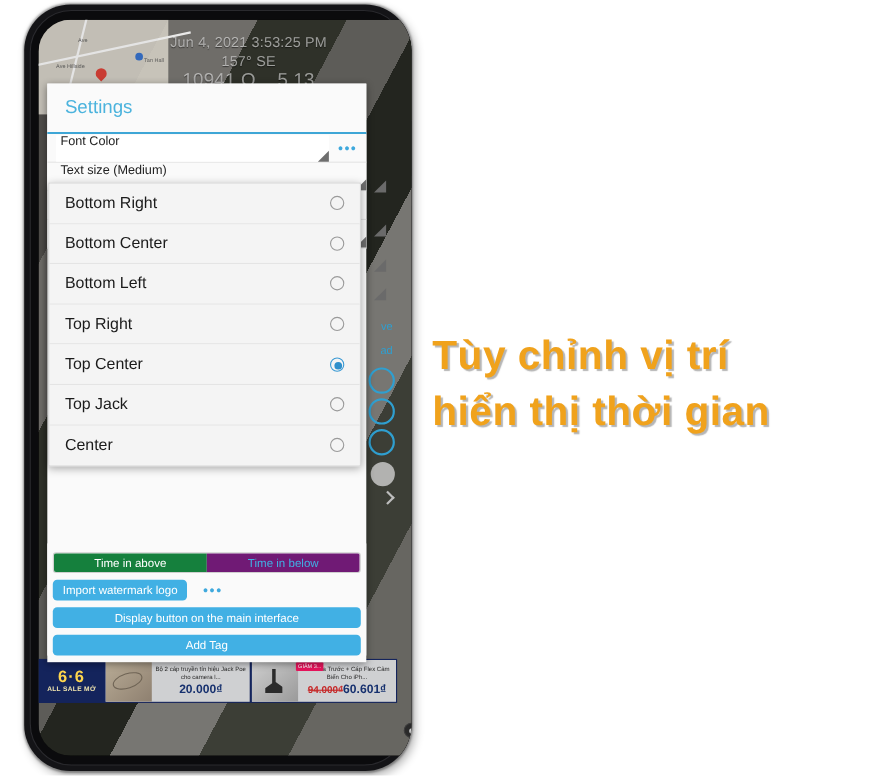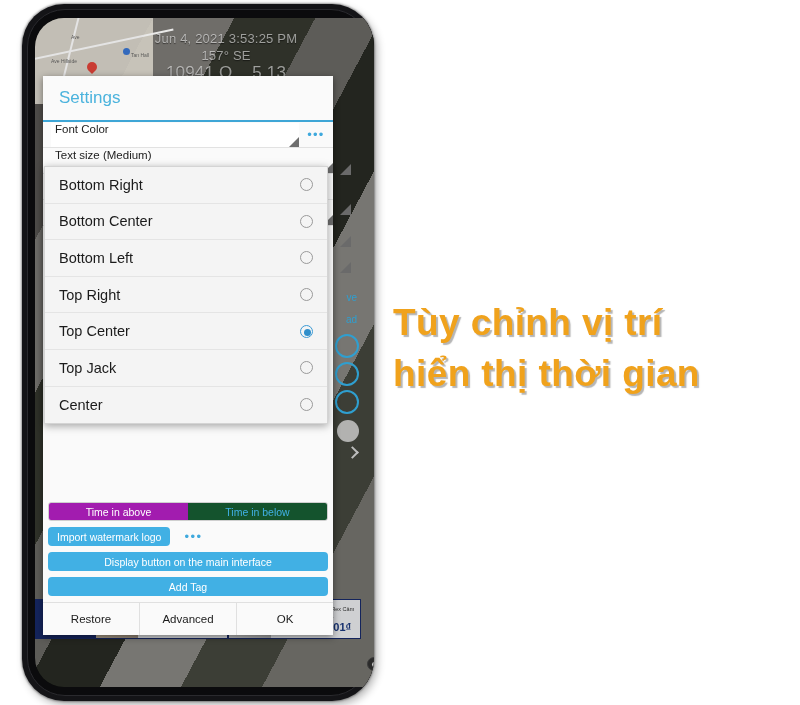--- a/index.html
+++ b/index.html
@@ -403,22 +403,22 @@
     border-radius: 3px;
     overflow: hidden;
   }
   .seg-btn {
     flex: 1;
     display: flex;
     align-items: center;
     justify-content: center;
     font-size: 10.5px;
   }
-  .seg-btn.active { background: #a21caf; color: #ffffff; }
-  .seg-btn.idle { background: #14532d; color: #41b0e4; }
+  .seg-btn.active { background: #15803d; color: #ffffff; }
+  .seg-btn.idle { background: #701a75; color: #41b0e4; }
 
   .imp-row {
     display: flex;
     align-items: center;
     margin-bottom: 6px;
   }
   .btn-blue {
     background: #41b0e4;
     color: #ffffff;
     border-radius: 4px;
@@ -600,25 +600,20 @@
           </div>
 
           <div class="imp-row">
             <div class="btn-blue btn-import">Import watermark logo</div>
             <div class="imp-dots">•••</div>
           </div>
 
           <div class="btn-blue btn-wide">Display button on the main interface</div>
           <div class="btn-blue btn-wide">Add Tag</div>
 
-          <div class="actions">
-            <div class="action">Restore</div>
-            <div class="action">Advanced</div>
-            <div class="action">OK</div>
-          </div>
 
         </div>
       </div>
 
       <div class="dropdown">
         <div class="dd-item">
           <div class="dd-label">Bottom Right</div>
           <div class="radio"></div>
         </div>
         <div class="dd-item">

